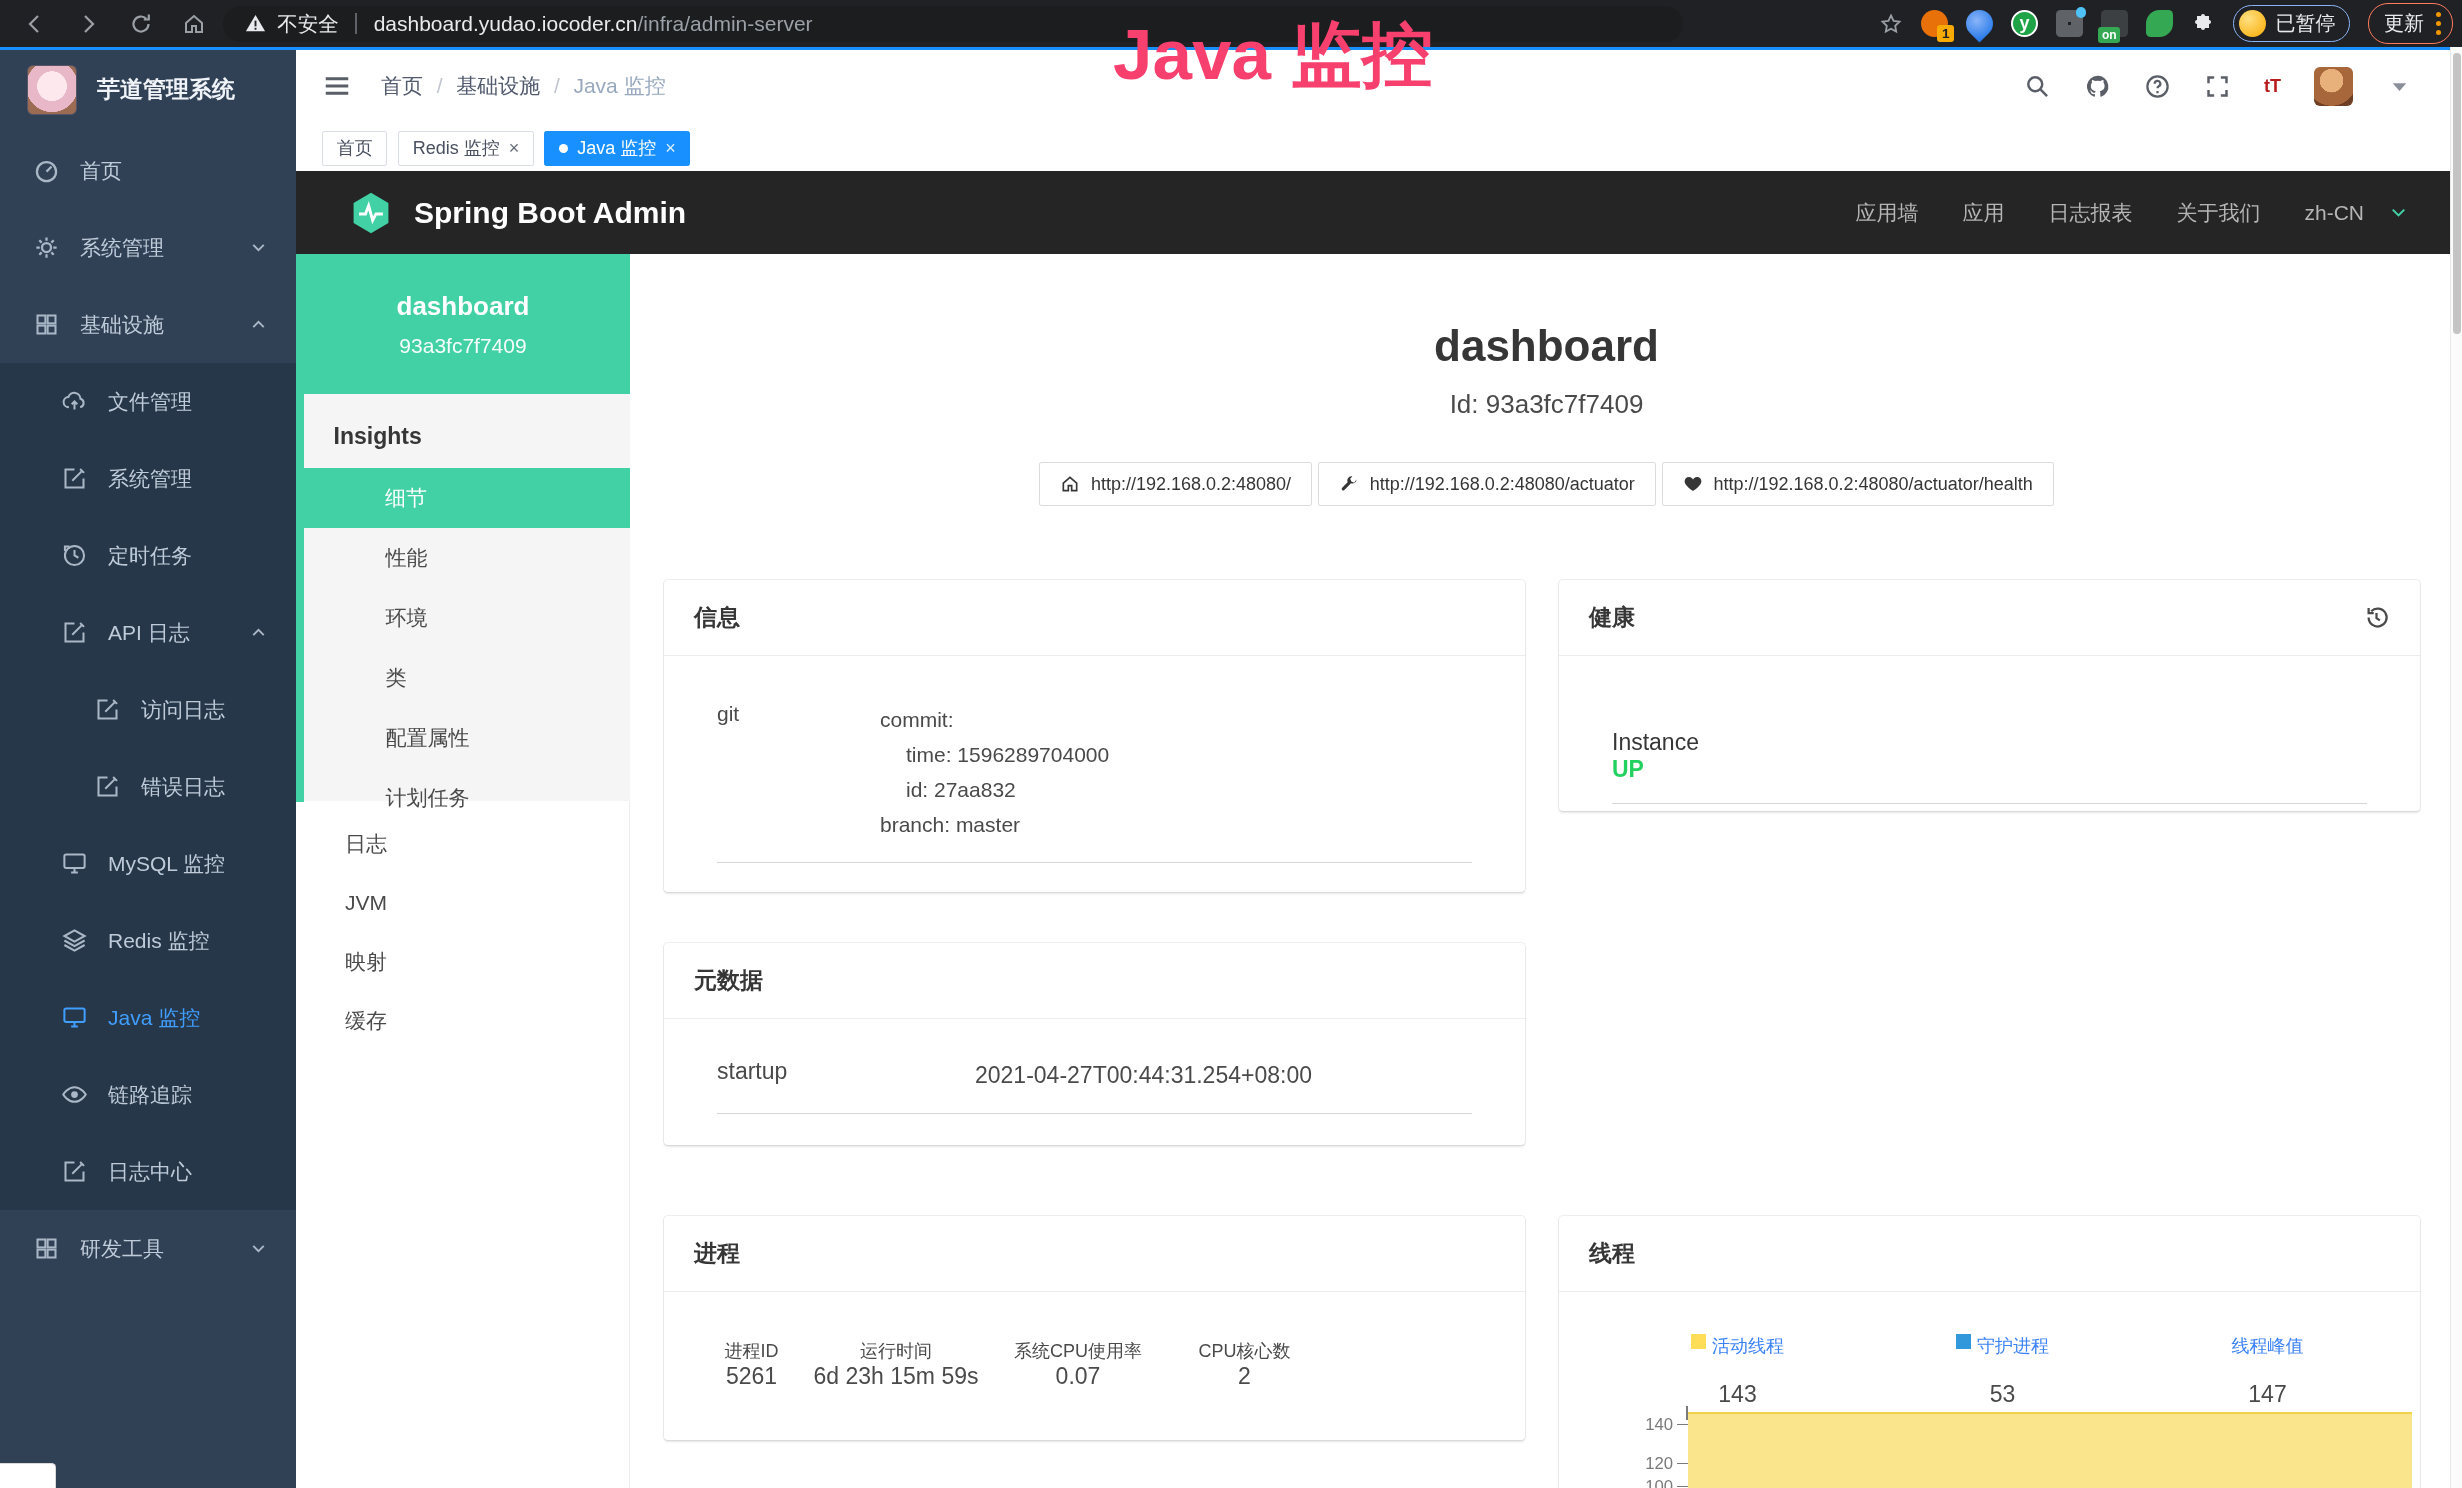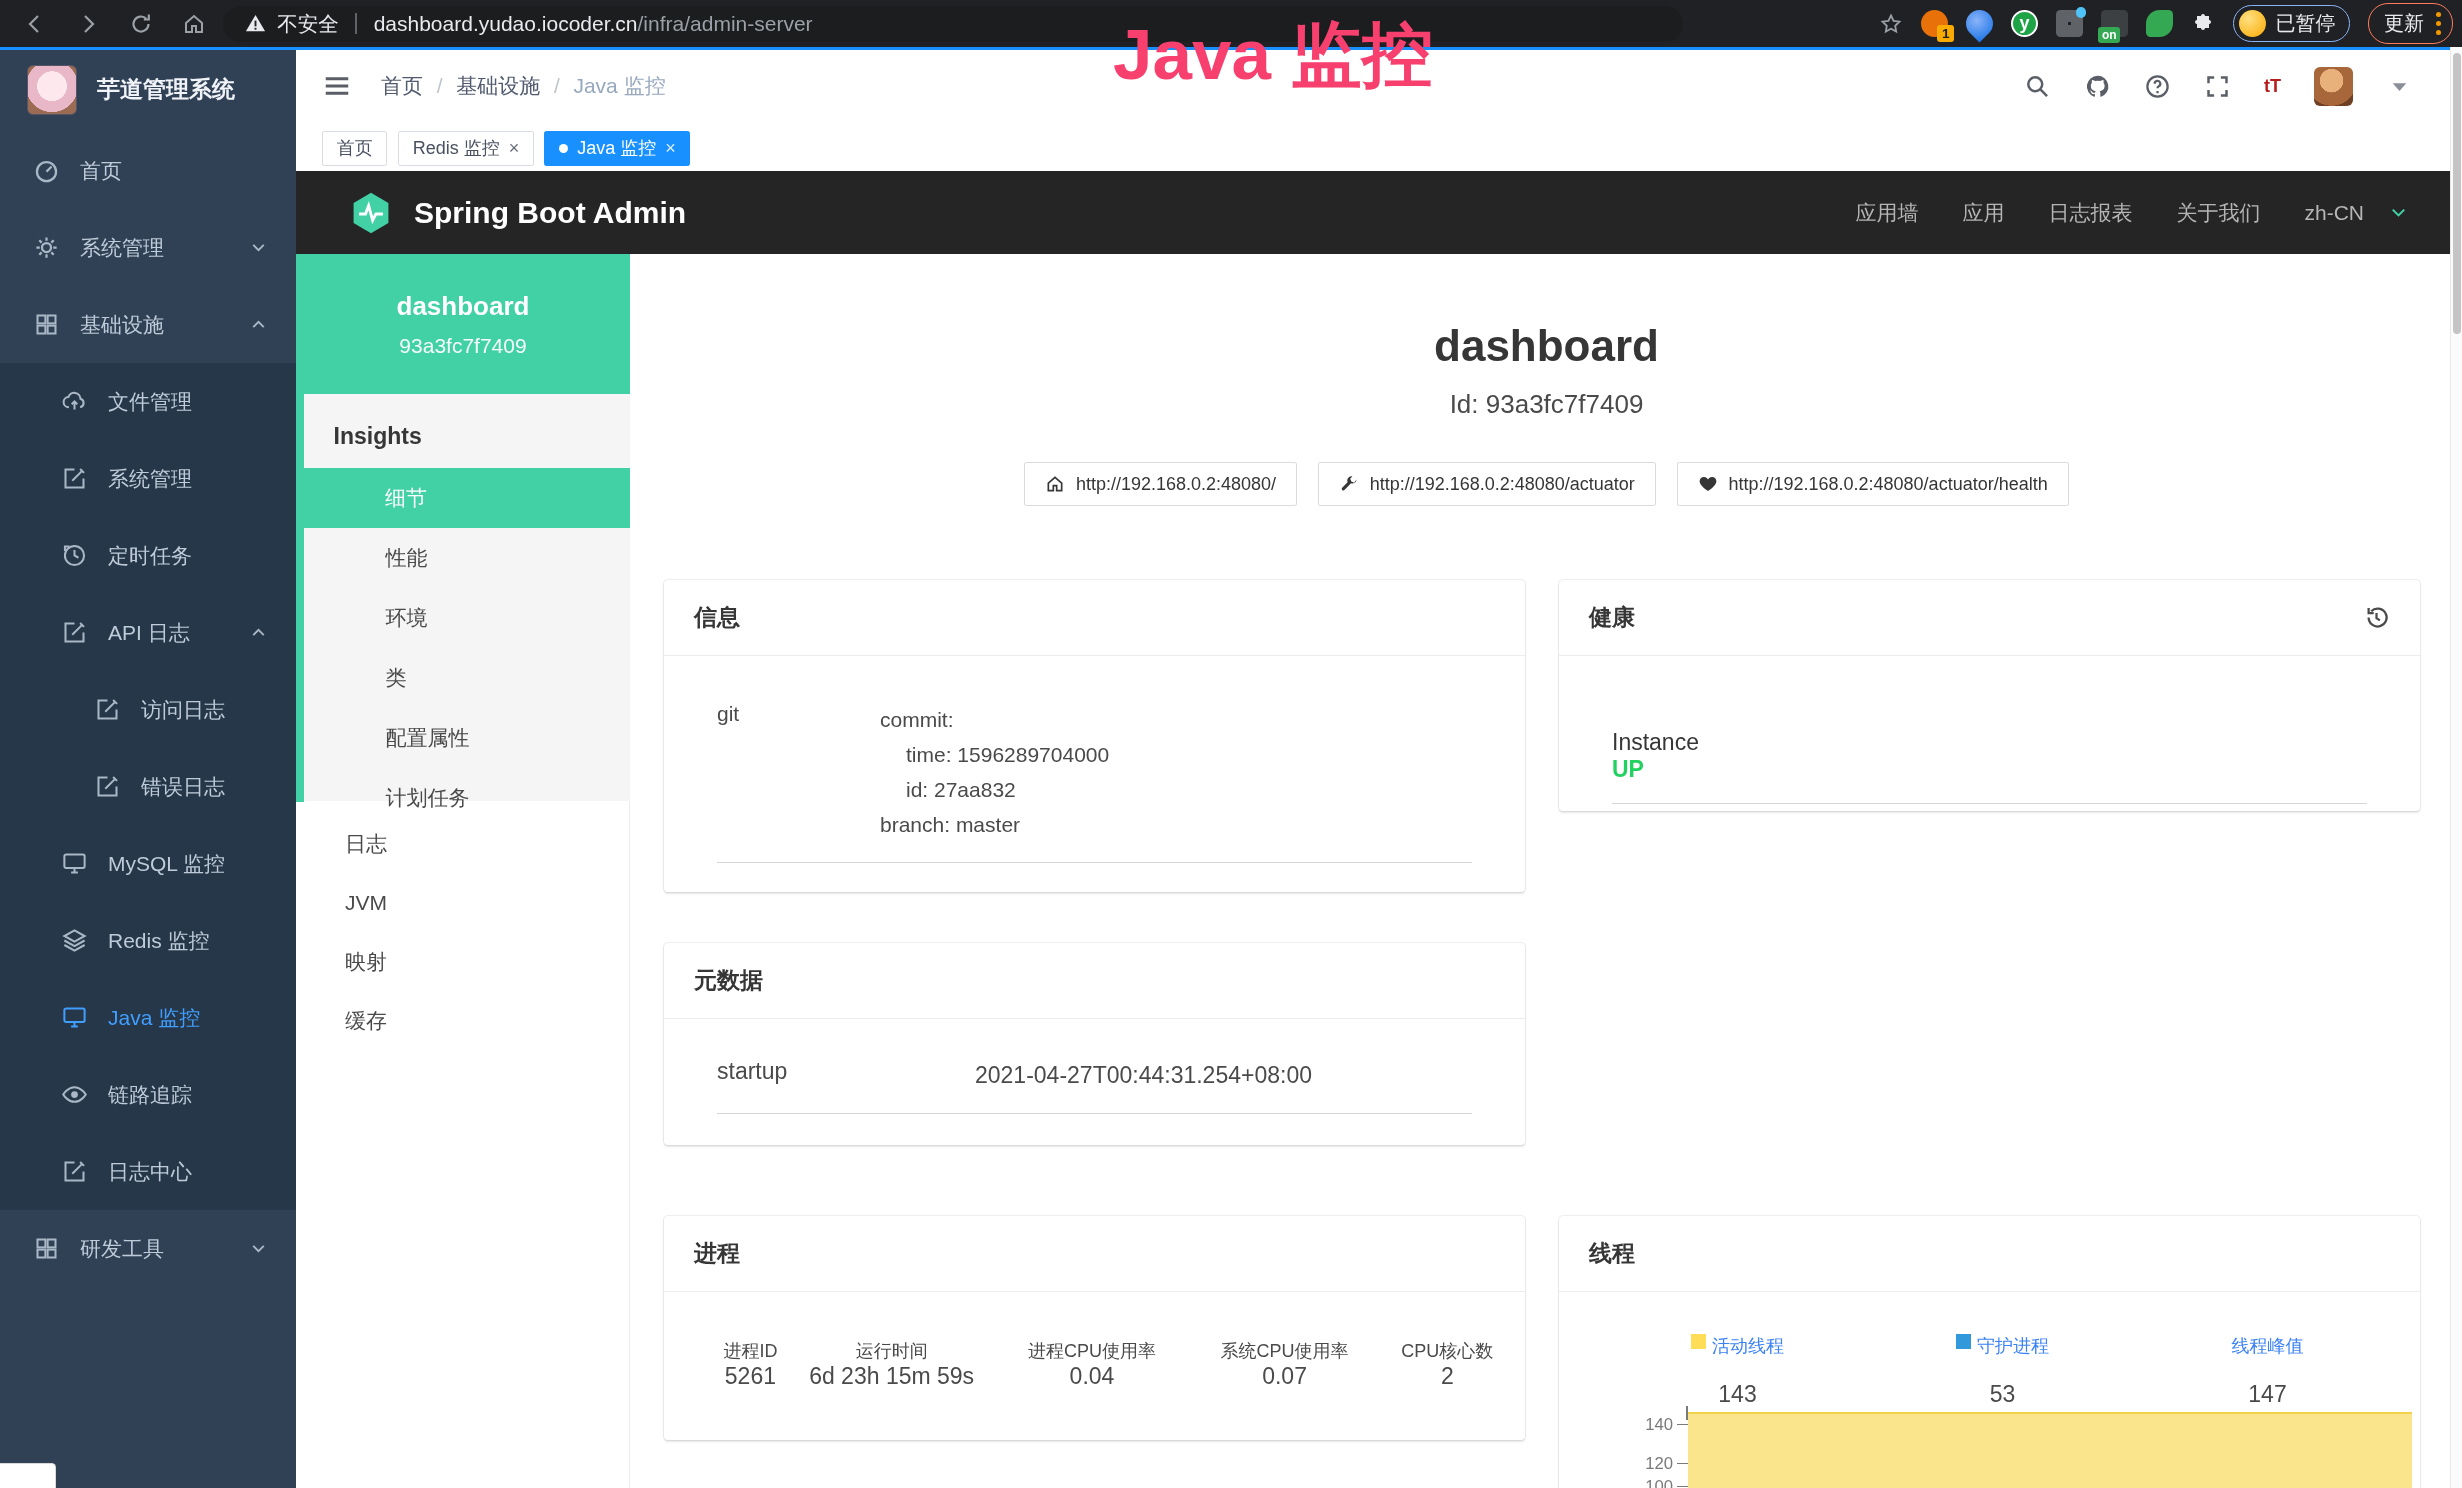--- a/index.html
+++ b/index.html
@@ -86,21 +86,21 @@
   .insights { position:absolute; left:7.6px; top:140px; width:326px; height:407px; background:#f5f5f5; }
   .glabel { font-size:23px; font-weight:bold; color:#363636; padding:29px 0 18px 30px; }
   .ins-item { height:60px; display:flex; align-items:center; padding-left:82px; font-size:21px; color:#4a4a4a; cursor:pointer; }
   .ins-item.active { background:#42d0a5; color:#fff; margin-left:-7.6px; padding-left:89px; }
   .side-items { position:absolute; left:0; top:560px; width:334px; }
   .side-item { height:59px; display:flex; align-items:center; padding-left:49px; font-size:21px; color:#4a4a4a; cursor:pointer; }
 
   .content { position:absolute; left:334px; top:0; width:1833px; height:100%; }
   .page-title { margin-top:67px; text-align:center; font-size:44px; font-weight:bold; color:#363636; }
   .page-sub { margin-top:18px; text-align:center; font-size:26px; color:#4a4a4a; }
-  .links { display:flex; justify-content:center; gap:21px; margin-top:42px; }
+  .links { display:flex; justify-content:center; gap:6px; margin-top:42px; }
   .lbtn { display:flex; align-items:center; gap:10.6px; height:44px; padding:0 20px; border:0.8px solid #dbdbdb; border-radius:2.3px; font-size:18px; color:#363636; background:#fff; cursor:pointer; white-space:nowrap; }
   .lbtn svg { width:20px; height:20px; color:#363636; }
 
   .card { position:absolute; background:#fff; border-radius:3.8px; box-shadow:0 1.5px 2.3px rgba(10,10,10,.1), 0 0 0 0.8px rgba(10,10,10,.08); }
   .card-head { height:76px; display:flex; align-items:center; justify-content:space-between; padding:0 30px; border-bottom:1.5px solid #ededed; font-size:23px; font-weight:bold; color:#363636; }
   .card-head svg { width:27px; height:27px; color:#4a4a4a; cursor:pointer; }
   #card-info    { left:34px;   top:326px;  width:861px; height:312px; }
   #card-health  { left:929px; top:326px;  width:861px; height:231px; }
   #card-meta    { left:34px;   top:689px;  width:861px; height:202px; }
   #card-process { left:34px;   top:962px; width:861px; height:224px; }
@@ -596,24 +596,20 @@
           </div>
           <div class="cols">
             <div class="col c1">
               <div class="ch">进程ID</div>
               <div class="cv">5261</div>
             </div>
             <div class="col c2">
               <div class="ch">运行时间</div>
               <div class="cv">6d 23h 15m 59s</div>
             </div>
-            <div class="col c3">
-              <div class="ch">进程CPU使用率</div>
-              <div class="cv">0.04</div>
-            </div>
             <div class="col c4">
               <div class="ch">系统CPU使用率</div>
               <div class="cv">0.07</div>
             </div>
             <div class="col c5">
               <div class="ch">CPU核心数</div>
               <div class="cv">2</div>
             </div>
           </div>
         </div>

